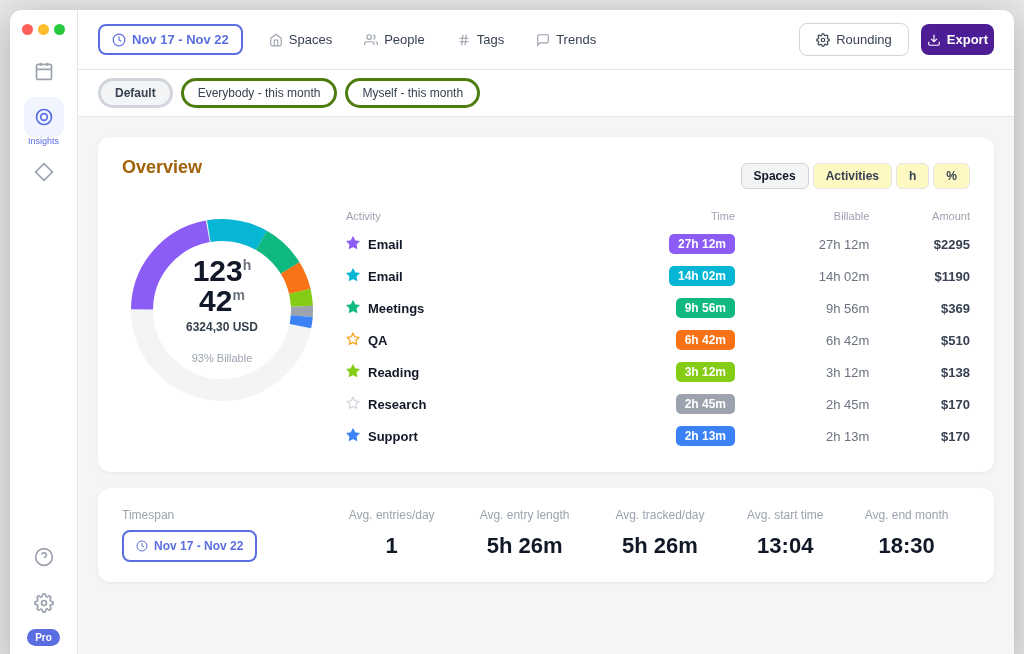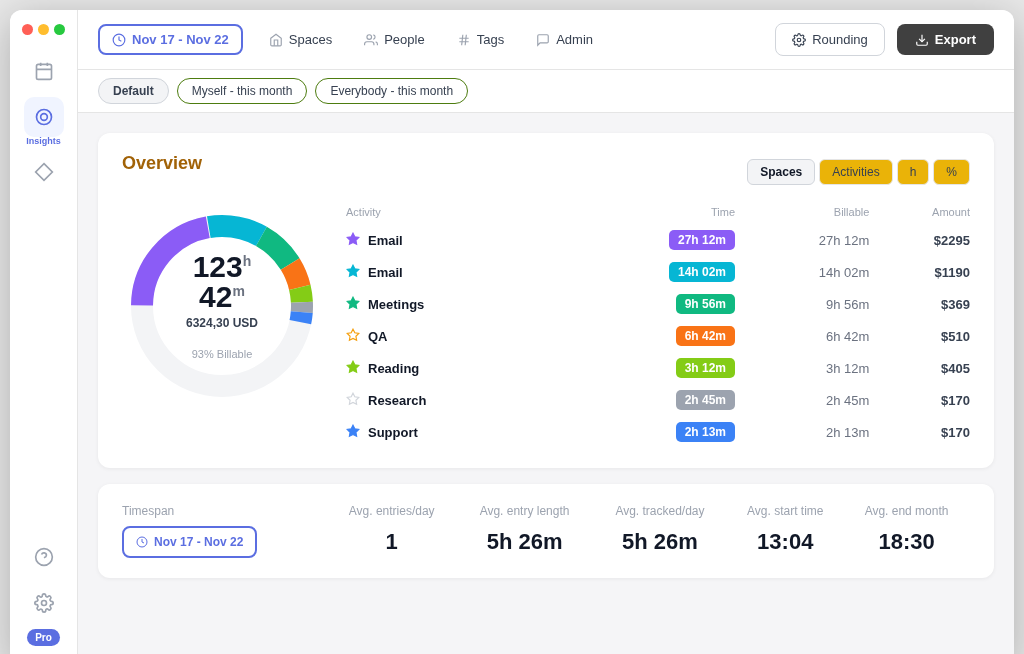--- a/index.html
+++ b/index.html
@@ -55,21 +55,21 @@
       color: #9ca3af;
       font-size: 18px;
     }
     .sidebar-icon.active {
       background: #f0f4ff;
     }
     .sidebar-icon.active svg { color: #5b6ee1; }
     .sidebar-icon-label {
       font-size: 9px;
       color: #5b6ee1;
-      font-weight: 700;
+      font-weight: 400;
       margin-top: -2px;
     }
     .sidebar-icon-group {
       display: flex;
       flex-direction: column;
       align-items: center;
       gap: 1px;
     }
     .sidebar-spacer { flex: 1; }
     .pro-badge {
@@ -138,43 +138,43 @@
       background: #fff;
       font-size: 13px;
       font-weight: 500;
       color: #374151;
       cursor: pointer;
     }
     .export-btn {
       display: flex;
       align-items: center;
       gap: 6px;
-      padding: 8px 18px;
+      padding: 8px 6px;
       border-radius: 8px;
       border: none;
-      background: #404040;
+      background: #4c1d95;
       color: #fff;
       font-size: 13px;
       font-weight: 600;
       cursor: pointer;
       margin-left: 8px;
     }
     
     .filter-bar {
       background: #fff;
       border-bottom: 1px solid #e5e5e5;
       padding: 8px 20px;
       display: flex;
       align-items: center;
       gap: 8px;
     }
     .filter-btn {
       padding: 5px 14px;
       border-radius: 20px;
-      border: 1px solid #4d7c0f;
+      border: 3px solid #4d7c0f;
       background: #fff;
       font-size: 12px;
       color: #374151;
       cursor: pointer;
       font-weight: 500;
     }
     .filter-btn.active {
       background: #f3f4f6;
       border-color: #d1d5db;
       font-weight: 600;
@@ -211,25 +211,25 @@
     }
     .overview-toggles {
       display: flex;
       align-items: center;
       gap: 4px;
     }
     .toggle-btn {
       padding: 5px 12px;
       border-radius: 6px;
       border: 1px solid #e5e5e5;
-      background: #eab308;
+      background: #fef9c3;
       font-size: 12px;
       color: #374151;
       cursor: pointer;
-      font-weight: 400;
+      font-weight: 700;
     }
     .toggle-btn.active {
       background: #f3f4f6;
       border-color: #d1d5db;
       font-weight: 600;
       color: #111827;
     }
     .overview-body {
       display: flex;
       gap: 24px;
@@ -442,21 +442,21 @@
             <line x1="10" y1="3" x2="8" y2="21"></line>
             <line x1="16" y1="3" x2="14" y2="21"></line>
         </svg>
         <span>Tags</span>
       </button>
 
       <button class="nav-tab">
         <svg width="14" height="14" fill="none" stroke="#9ca3af" stroke-width="2" viewBox="0 0 24 24">
           <path d="M21 15a2 2 0 0 1-2 2H7l-4 4V5a2 2 0 0 1 2-2h14a2 2 0 0 1 2 2z"></path>
         </svg>
-        <span>Admin</span>
+        <span>Trends</span>
       </button>
 
       <div class="nav-spacer"></div>
 
       <button class="rounding-btn">
         <svg width="14" height="14" fill="none" stroke="#374151" stroke-width="2" viewBox="0 0 24 24">
           <circle cx="12" cy="12" r="3"></circle>
             <path d="M19.4 15a1.65 1.65 0 0 0 .33 1.82l.06.06a2 2 0 0 1-2.83 2.83l-.06-.06a1.65 1.65 0 0 0-1.82-.33 1.65 1.65 0 0 0-1 1.51V21a2 2 0 0 1-4 0v-.09A1.65 1.65 0 0 0 9 19.4a1.65 1.65 0 0 0-1.82.33l-.06.06a2 2 0 0 1-2.83-2.83l.06-.06A1.65 1.65 0 0 0 4.68 15a1.65 1.65 0 0 0-1.51-1H3a2 2 0 0 1 0-4h.09A1.65 1.65 0 0 0 4.6 9a1.65 1.65 0 0 0-.33-1.82l-.06-.06a2 2 0 0 1 2.83-2.83l.06.06A1.65 1.65 0 0 0 9 4.68a1.65 1.65 0 0 0 1-1.51V3a2 2 0 0 1 4 0v.09a1.65 1.65 0 0 0 1 1.51 1.65 1.65 0 0 0 1.82-.33l.06-.06a2 2 0 0 1 2.83 2.83l-.06.06A1.65 1.65 0 0 0 19.4 9a1.65 1.65 0 0 0 1.51 1H21a2 2 0 0 1 0 4h-.09a1.65 1.65 0 0 0-1.51 1z"></path>
         </svg>
         <span>Rounding</span>
@@ -467,22 +467,22 @@
           <path d="M21 15v4a2 2 0 0 1-2 2H5a2 2 0 0 1-2-2v-4"></path>
             <polyline points="7 10 12 15 17 10"></polyline>
             <line x1="12" y1="15" x2="12" y2="3"></line>
         </svg>
         <span>Export</span>
       </button>
     </div>
 
     <div class="filter-bar">
       <button class="filter-btn active">Default</button>
+      <button class="filter-btn">Everybody - this month</button>
       <button class="filter-btn">Myself - this month</button>
-      <button class="filter-btn">Everybody - this month</button>
     </div>
 
     <div class="content">
 
       <div class="card">
         <div class="overview-header">
           <span class="card-title">Overview</span>
           <div class="overview-toggles">
             <button class="toggle-btn active">Spaces</button>
             <button class="toggle-btn">Activities</button>
@@ -599,21 +599,21 @@
         <span><svg width="14" height="14" viewBox="0 0 24 24" fill="#84cc16" stroke="#84cc16" stroke-width="2">
     <polygon points="12 2 15.09 8.26 22 9.27 17 14.14 18.18 21.02 12 17.77 5.82 21.02 7 14.14 2 9.27 8.91 8.26 12 2"></polygon>
   </svg></span>
         <span>Reading</span>
       </div>
     </td>
     <td>
       <span class="time-badge" style="background:#84cc16">3h 12m</span>
     </td>
     <td style="color:#6b7280; font-size:13px">3h  12m</td>
-    <td style="font-weight:600">$405</td>
+    <td style="font-weight:600">$138</td>
   </tr>
                   <tr>
     <td>
       <div class="activity-name">
         <span><svg width="14" height="14" viewBox="0 0 24 24" fill="none" stroke="#d1d5db" stroke-width="2">
     <polygon points="12 2 15.09 8.26 22 9.27 17 14.14 18.18 21.02 12 17.77 5.82 21.02 7 14.14 2 9.27 8.91 8.26 12 2"></polygon>
   </svg></span>
         <span>Research</span>
       </div>
     </td>

